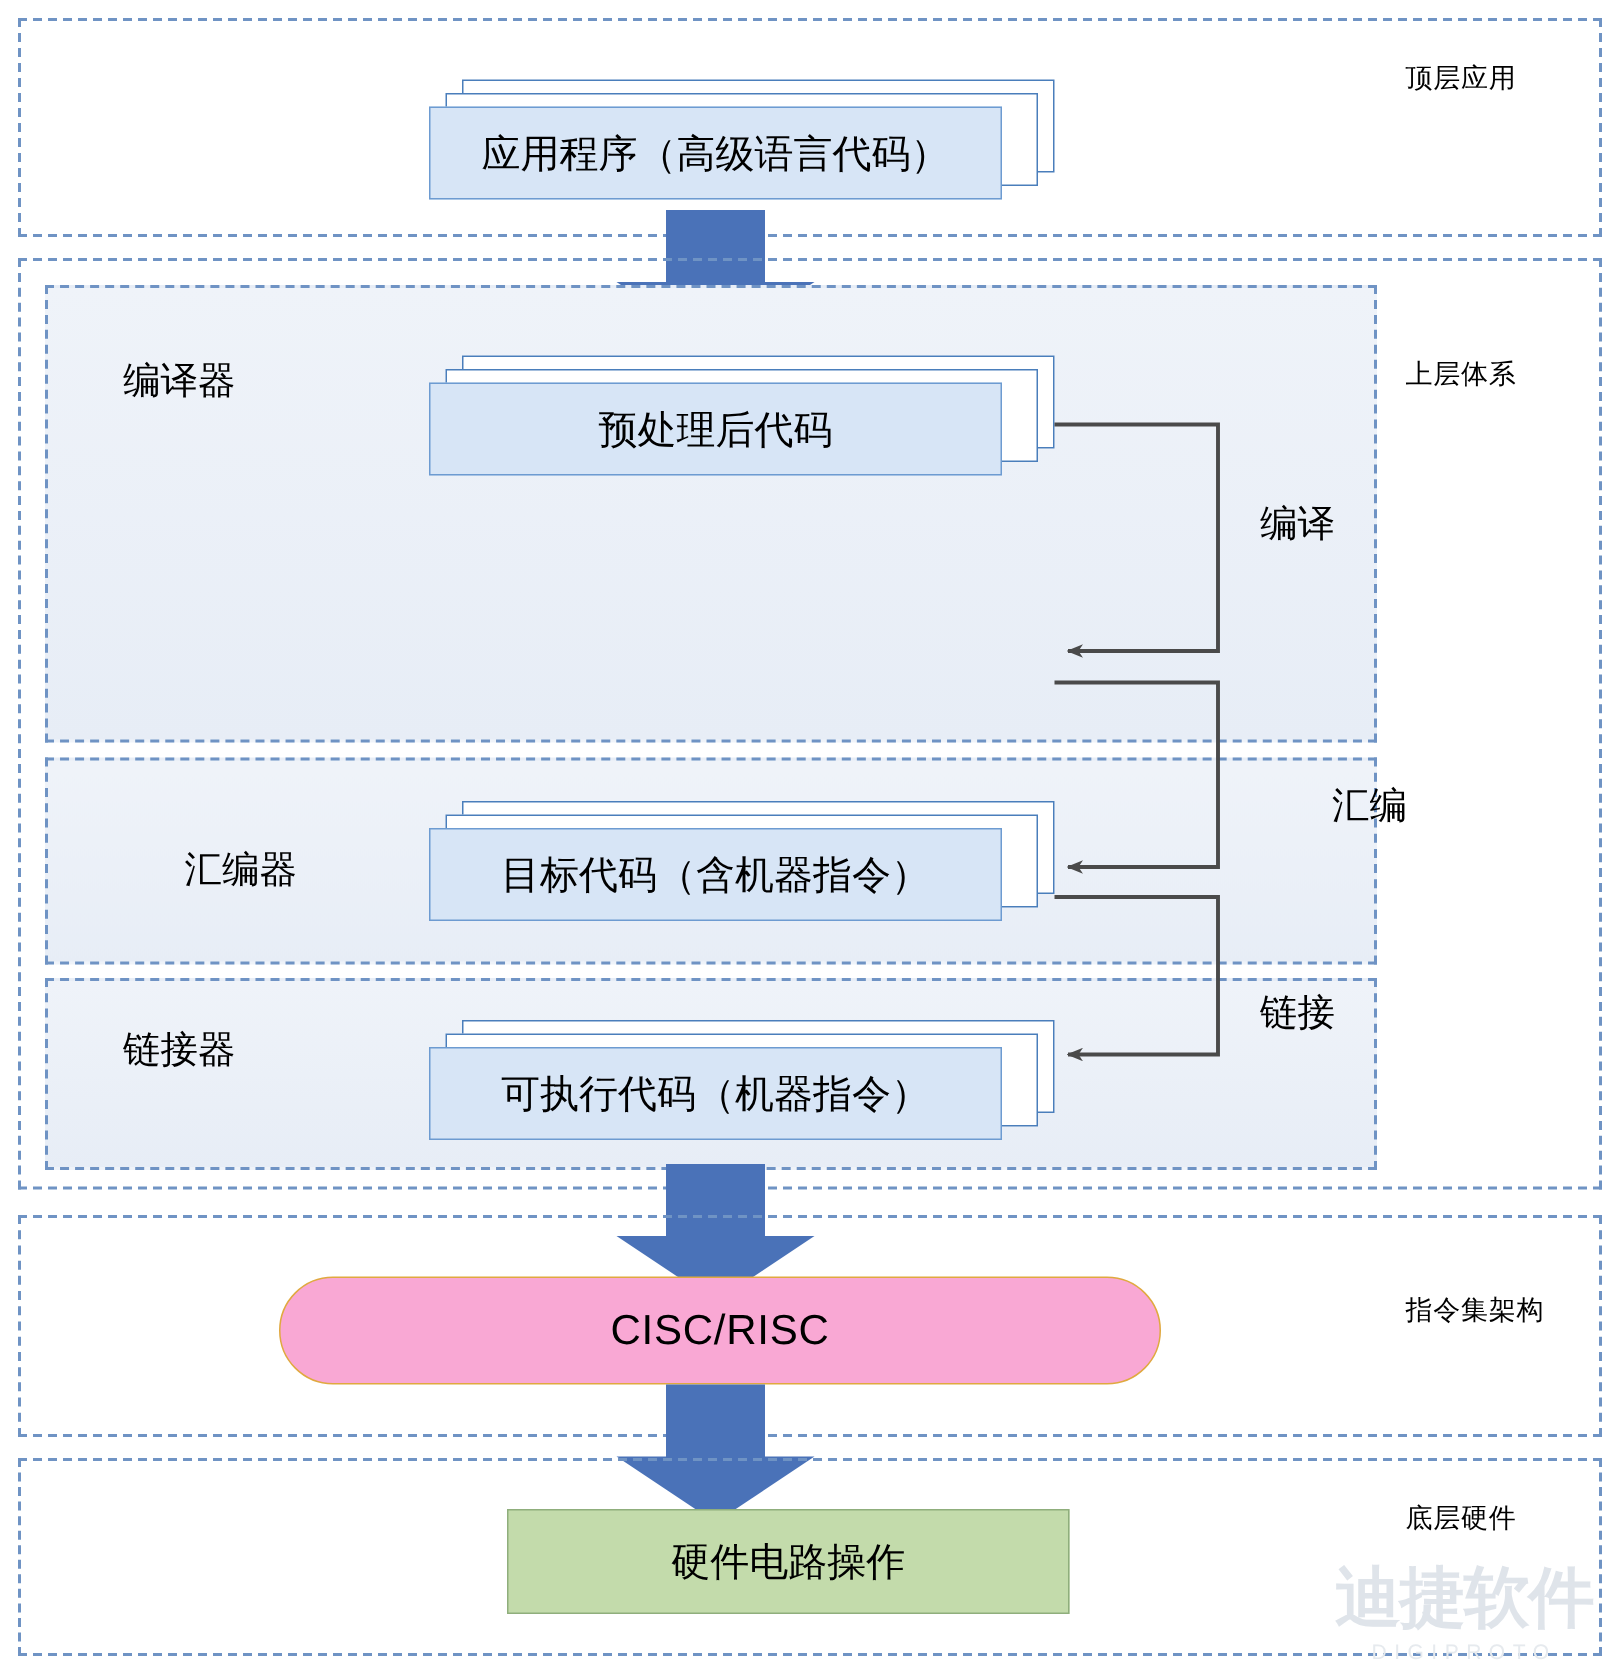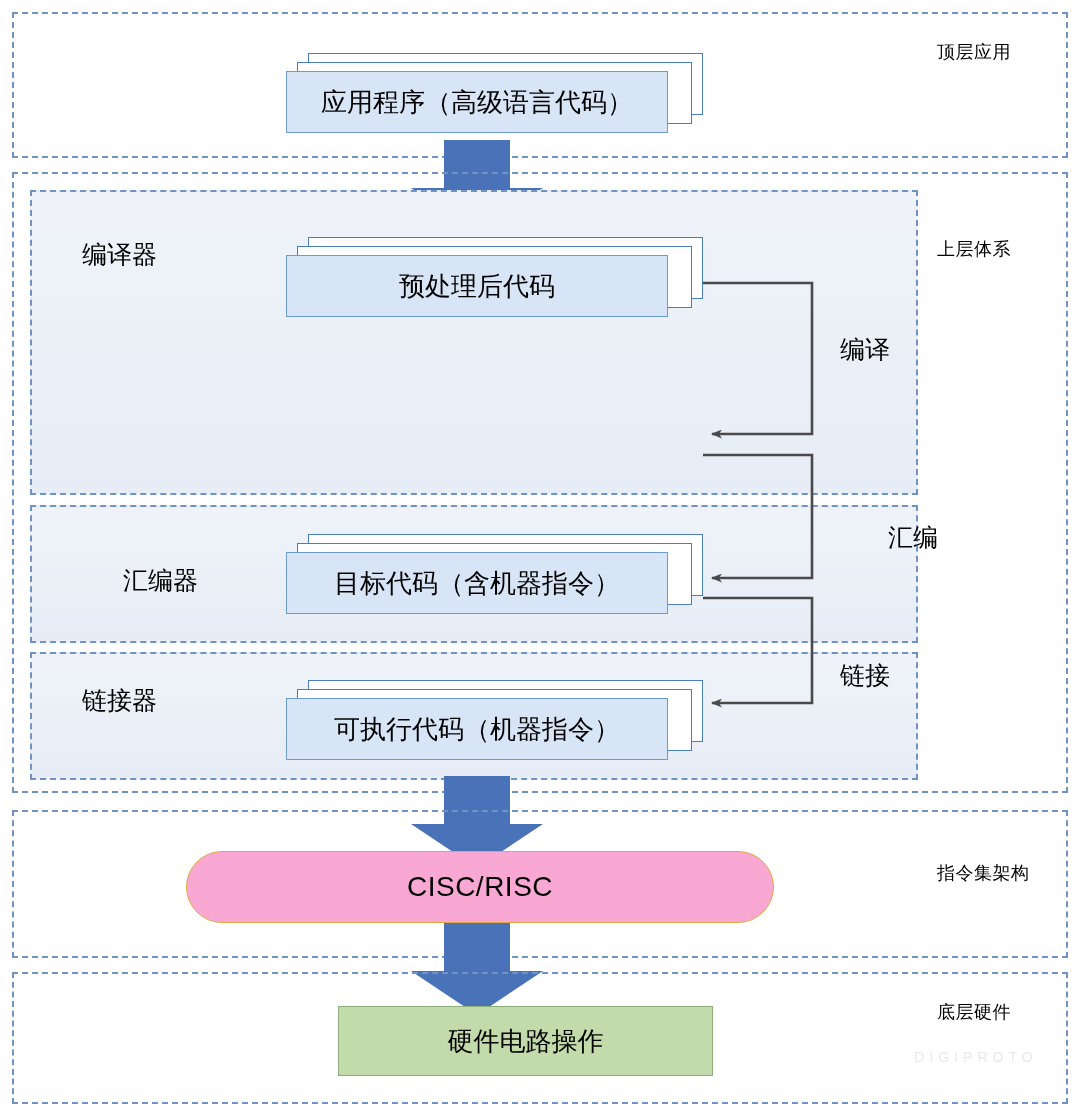--- a/index.html
+++ b/index.html
@@ -247,16 +247,17 @@
   </div>
 
   <div class="section" style="left:12px;top:972px;width:1056px;height:132px;"></div>
   <div class="section-label" style="left:937px;top:1003px;">底层硬件</div>
 
   <div class="hwbox" style="left:290px;top:1006px;width:375px;height:70px;margin-left:48px;">
     <span>硬件电路操作</span>
   </div>
 
   <div class="watermark">
+    <div class="wm-cn">迪捷软件</div>
     <div class="wm-en">DIGIPROTO</div>
   </div>
 
 </div>
 
 </body></html>

